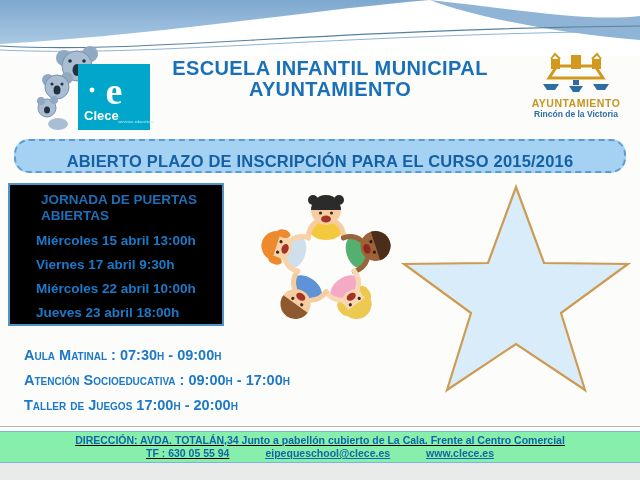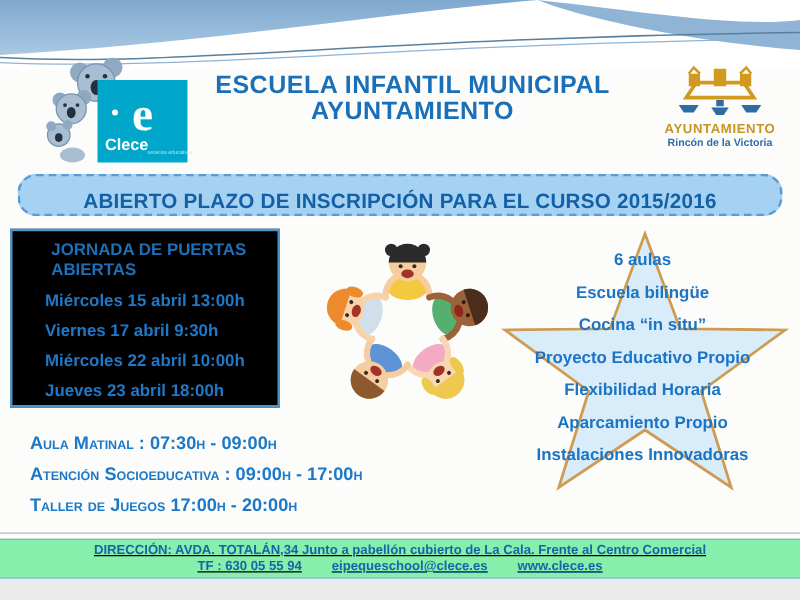--- a/index.html
+++ b/index.html
@@ -70,21 +70,21 @@
   }
 
   
   .divider-line { position:absolute; left:0; top:426px; width:640px; height:1px; background:#b2b6b6; }
   .footer-band {
     position:absolute; left:0; top:431px; width:640px; height:32px;
     background:#86efac; border-top:1px solid #7fb2dd; border-bottom:1px solid #7fb2dd;
     display:flex; flex-direction:column; align-items:center; justify-content:center;text-decoration:underline;
   }
   .footer-line1 { color:#1565a8; font-weight:bold; font-size:10.5px; line-height:13px; white-space:nowrap; }
-  .footer-line2 { color:#1565a8; font-weight:bold; font-size:10.5px; line-height:13px; display:flex; gap:24px; }
+  .footer-line2 { color:#1565a8; font-weight:bold; font-size:10.5px; line-height:13px; display:flex; gap:36px; }
   .footer-link { color:#1565a8; text-decoration:underline; cursor:pointer; }
   .footer-bottom-bg { position:absolute; left:0; top:463px; width:640px; height:17px; background:#e9ebeb; }
 </style>
 </head>
 <body>
 
 <div class="page">
 
   <div class="header-wave">
     <svg viewBox="0 0 640 56" preserveAspectRatio="none">
@@ -228,29 +228,20 @@
         <circle cx="5.5" cy="3" r="1.6" fill="#3a2a20"></circle>
         <ellipse cx="0" cy="9" rx="5" ry="3.5" fill="#a23327"></ellipse>
       </g>
     </svg>
   </div>
 
   <div class="star-wrap">
     <svg viewBox="0 0 246 232">
       <polygon points="122,4 150,80 234,81 167,130 191,207 122,161 53,207 77,130 10,81 94,80" fill="#d9ecf9" stroke="#ce9b52" stroke-width="2.2" stroke-linejoin="miter"></polygon>
     </svg>
-    <div class="star-text">
-      <div class="star-line">6 aulas</div>
-      <div class="star-line">Escuela bilingüe</div>
-      <div class="star-line">Cocina “in situ”</div>
-      <div class="star-line">Proyecto Educativo Propio</div>
-      <div class="star-line">Flexibilidad Horaria</div>
-      <div class="star-line">Aparcamiento Propio</div>
-      <div class="star-line">Instalaciones Innovadoras</div>
-    </div>
   </div>
 
   <div class="schedule">
     <div class="schedule-item">Aula Matinal : 07:30h - 09:00h</div>
     <div class="schedule-item">Atención Socioeducativa : 09:00h - 17:00h</div>
     <div class="schedule-item">Taller de Juegos 17:00h - 20:00h</div>
   </div>
 
   <div class="divider-line"></div>
   <div class="footer-band">

